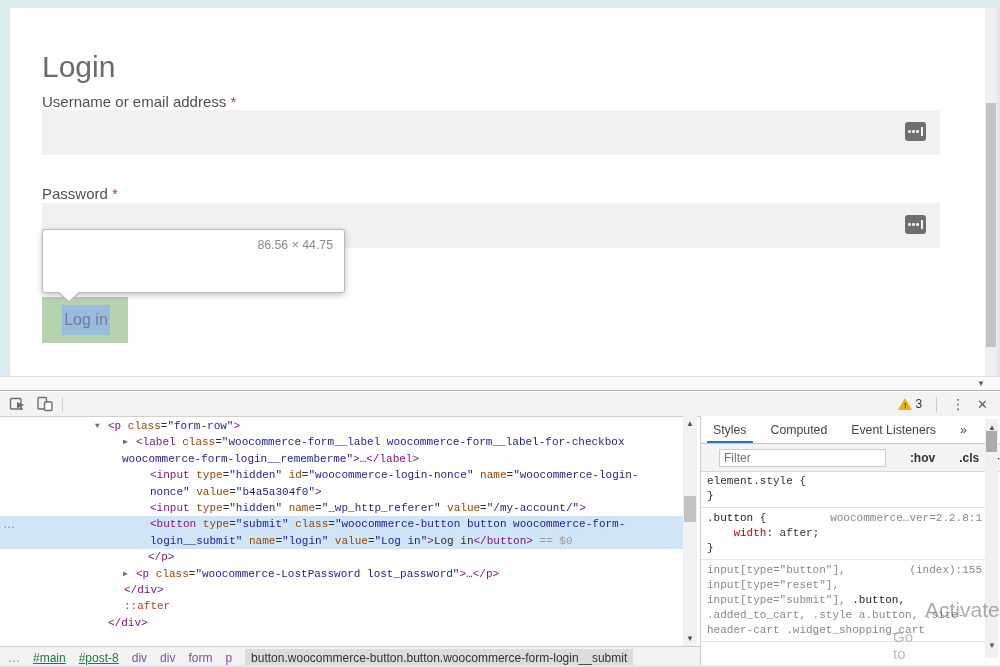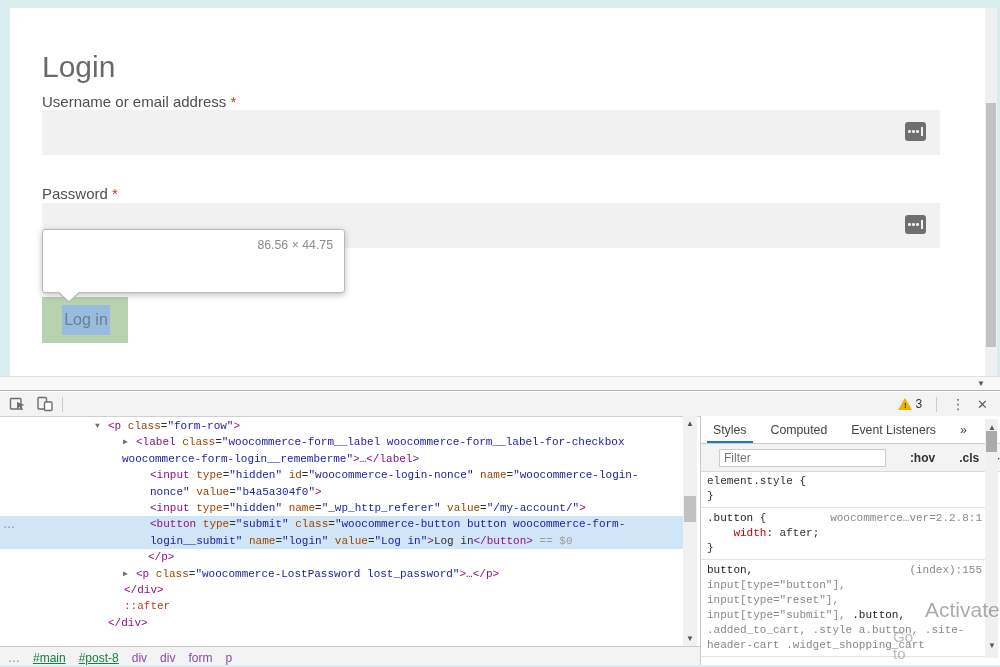--- a/index.html
+++ b/index.html
@@ -223,21 +223,20 @@
             <div class="css-line"><span class="sg-pl">}</span></div>
           </div>
           <div class="rule-sec">
             <span class="rule-link">woocommerce…ver=2.2.8:1</span>
             <div class="css-line"><span class="sg-sel">.button</span><span class="sg-pl"> {</span></div>
             <div class="css-line"><span class="sg-prop">    width</span><span class="sg-pl">: after;</span></div>
             <div class="css-line"><span class="sg-pl">}</span></div>
           </div>
           <div class="rule-sec">
             <span class="rule-link">(index):155</span>
-            <div class="css-line"><span class="sg-sel">button,</span></div>
             <div class="css-line"><span class="sg-dim">input[type="button"],</span></div>
             <div class="css-line"><span class="sg-dim">input[type="reset"],</span></div>
             <div class="css-line"><span class="sg-dim">input[type="submit"], </span><span class="sg-sel">.button,</span></div>
             <div class="css-line"><span class="sg-dim">.added_to_cart, .style a.button, .site-</span></div>
             <div class="css-line"><span class="sg-dim">header-cart .widget_shopping_cart</span></div>
           </div>
         </div>
     </div>
 
     <div id="st-scroll">
@@ -247,20 +246,21 @@
     </div>
 
     <div id="breadcrumb-bar">
         <span class="crumb c-gray">…</span>
         <span class="crumb c-dark">#main</span>
         <span class="crumb c-dark">#post-8</span>
         <span class="crumb c-purple">div</span>
         <span class="crumb c-purple">div</span>
         <span class="crumb c-purple">form</span>
         <span class="crumb c-purple">p</span>
+        <span class="crumb c-selected">button.woocommerce-button.button.woocommerce-form-login__submit</span>
       </div>
   </div>
 
   <div id="watermark">
     <div id="wm-line1">Activate</div>
     <div id="wm-line2">Go to Setti</div>
   </div>
   <div id="bottom-edge"></div>
 </div>
 

